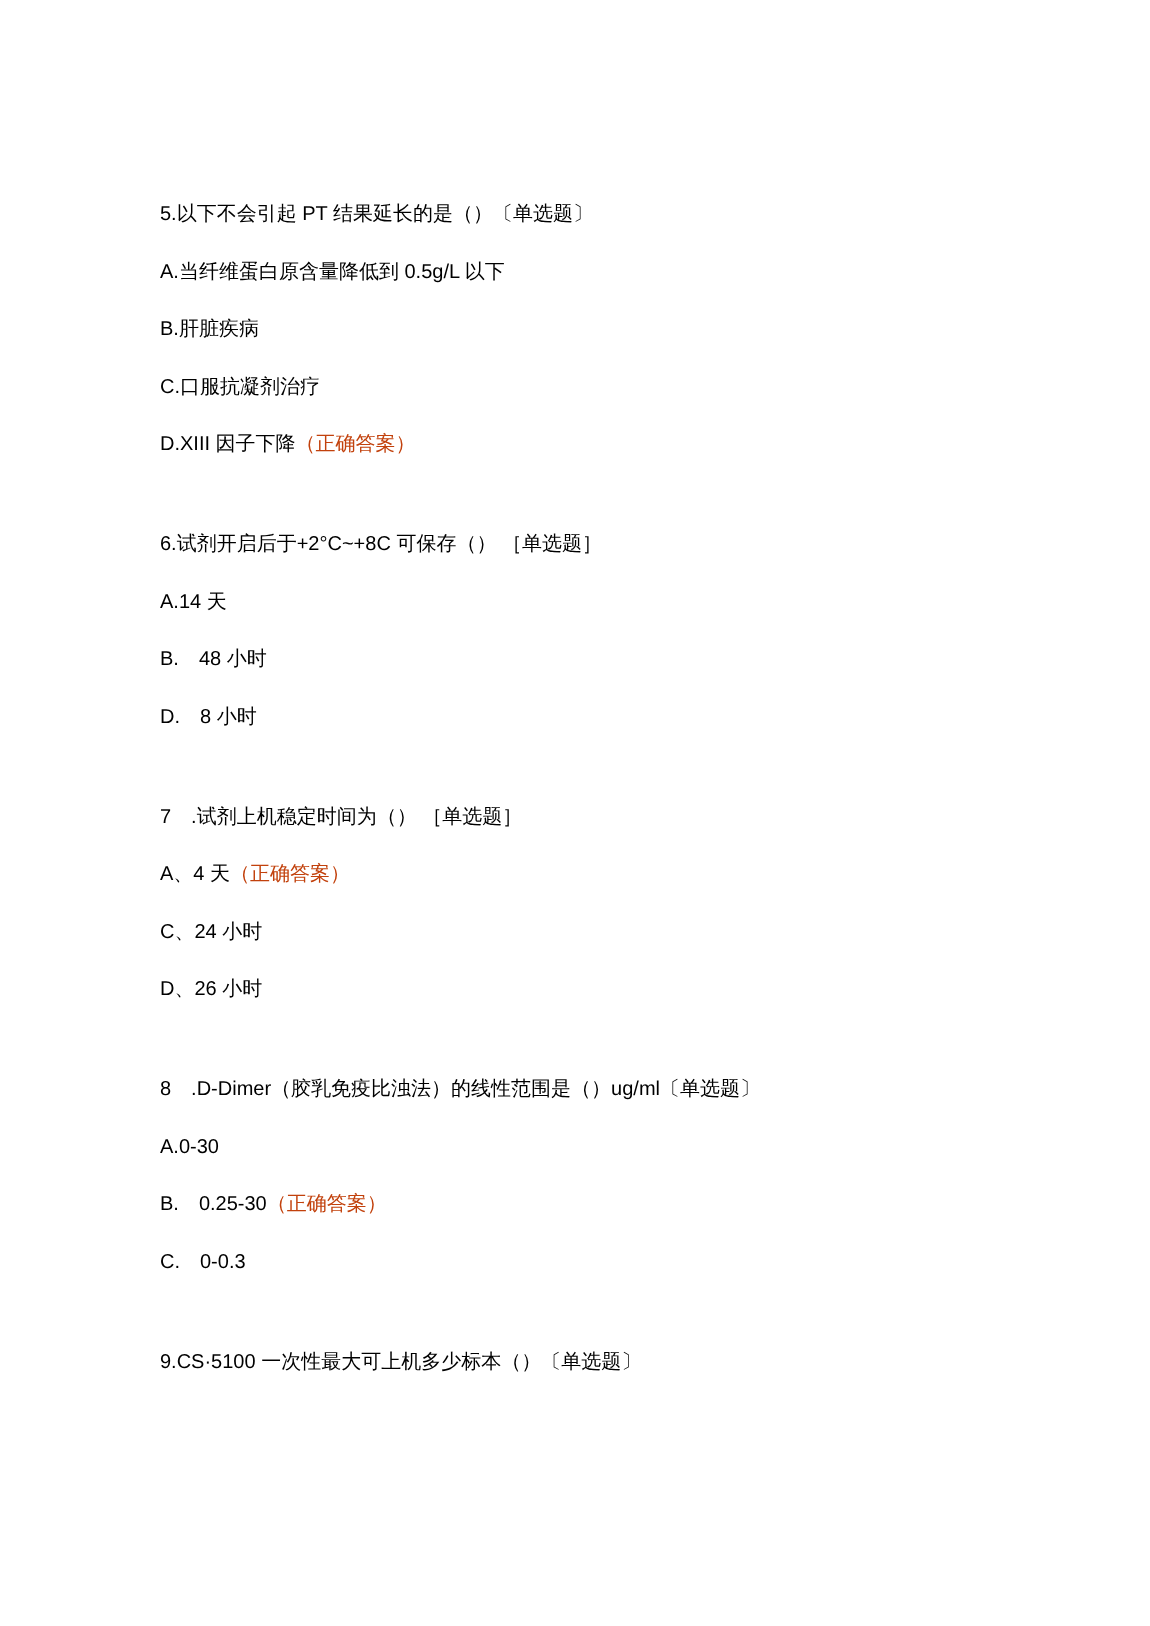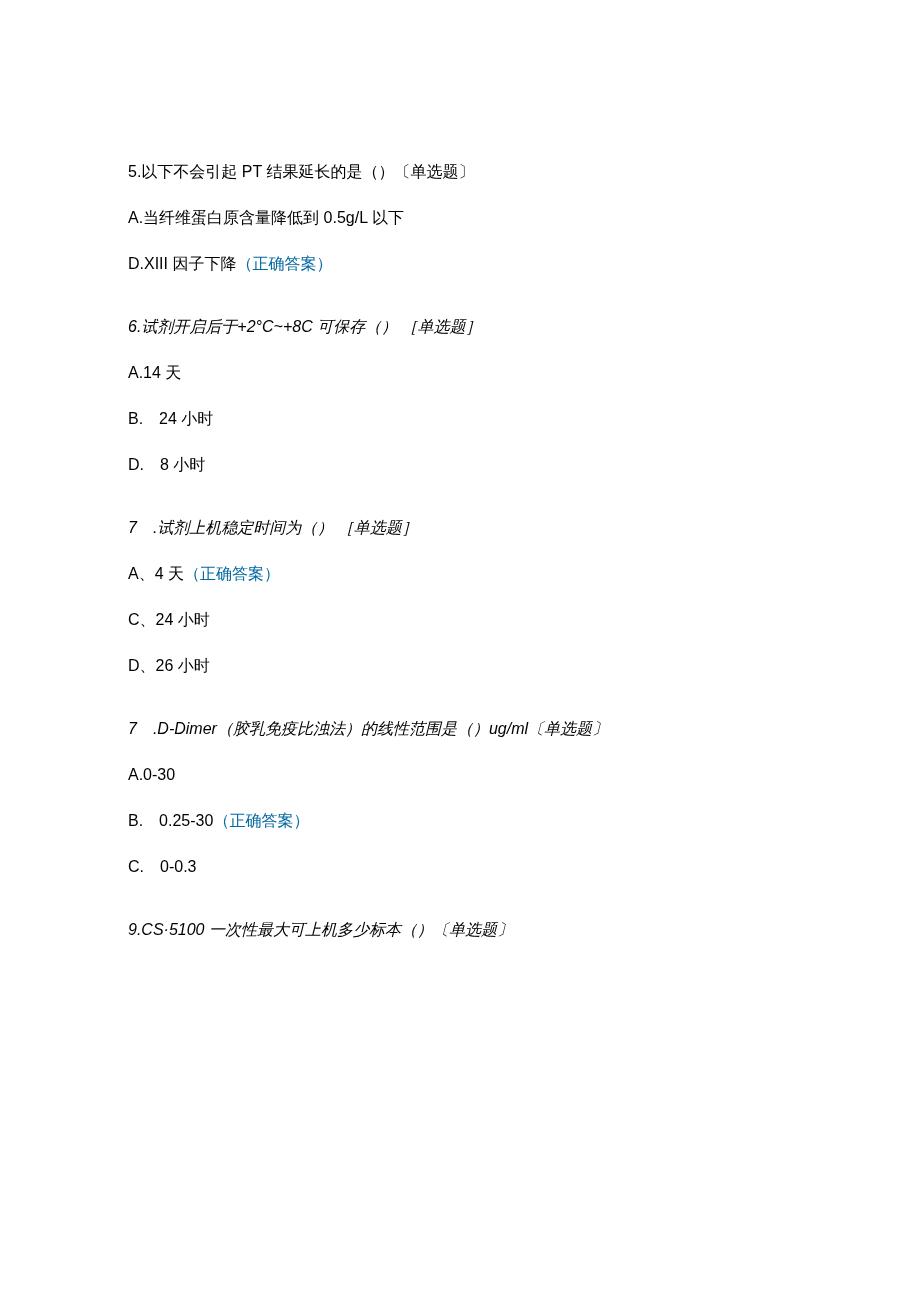--- a/index.html
+++ b/index.html
@@ -12,52 +12,53 @@
     }
     .page {
       padding: 160px 128px 100px 128px;
       font-size: 16px;
       line-height: 1.5;
     }
     .line {
       margin-bottom: 22px;
     }
     .line.gap {
-      margin-top: 39px;
-      font-style: italic;
+      margin-top: 56px;
     }
     .correct {
-      color: #0369a1;
+      color: #c2410c;
     }
   </style>
 </head>
 <body>
 
 <div class="page">
 
 
   <div class="line">5.以下不会引起 PT 结果延长的是（）〔单选题〕</div>
   <div class="line">A.当纤维蛋白原含量降低到 0.5g/L 以下</div>
+  <div class="line">B.肝脏疾病</div>
+  <div class="line">C.口服抗凝剂治疗</div>
   <div class="line">
     <span>D.XIII 因子下降</span><span class="correct">（正确答案）</span>
   </div>
 
   <div class="line gap">6.试剂开启后于+2°C~+8C 可保存（） ［单选题］</div>
   <div class="line">A.14 天</div>
-  <div class="line">B.　24 小时</div>
+  <div class="line">B.　48 小时</div>
   <div class="line">D.　8 小时</div>
 
   <div class="line gap">7　.试剂上机稳定时间为（） ［单选题］</div>
   <div class="line">
     <span>A、4 天</span><span class="correct">（正确答案）</span>
   </div>
   <div class="line">C、24 小时</div>
   <div class="line">D、26 小时</div>
 
-  <div class="line gap">7　.D-Dimer（胶乳免疫比浊法）的线性范围是（）ug/ml〔单选题〕</div>
+  <div class="line gap">8　.D-Dimer（胶乳免疫比浊法）的线性范围是（）ug/ml〔单选题〕</div>
   <div class="line">A.0-30</div>
   <div class="line">
     <span>B.　0.25-30</span><span class="correct">（正确答案）</span>
   </div>
   <div class="line">C.　0-0.3</div>
 
   <div class="line gap">9.CS·5100 一次性最大可上机多少标本（）〔单选题〕</div>
 
 </div>
 

